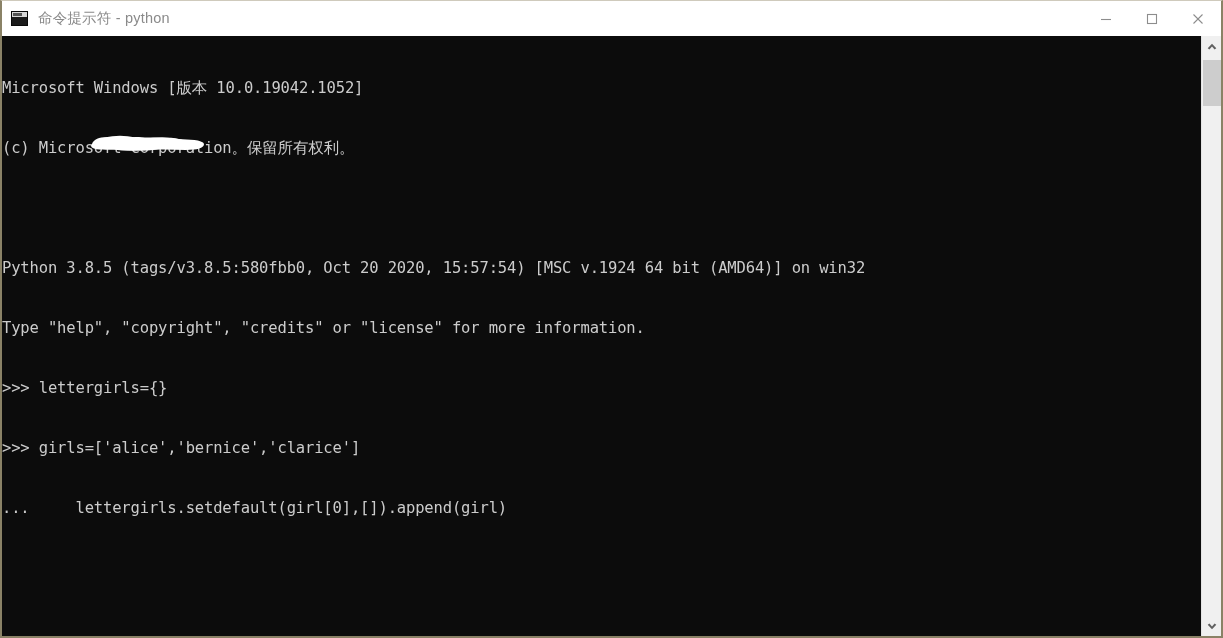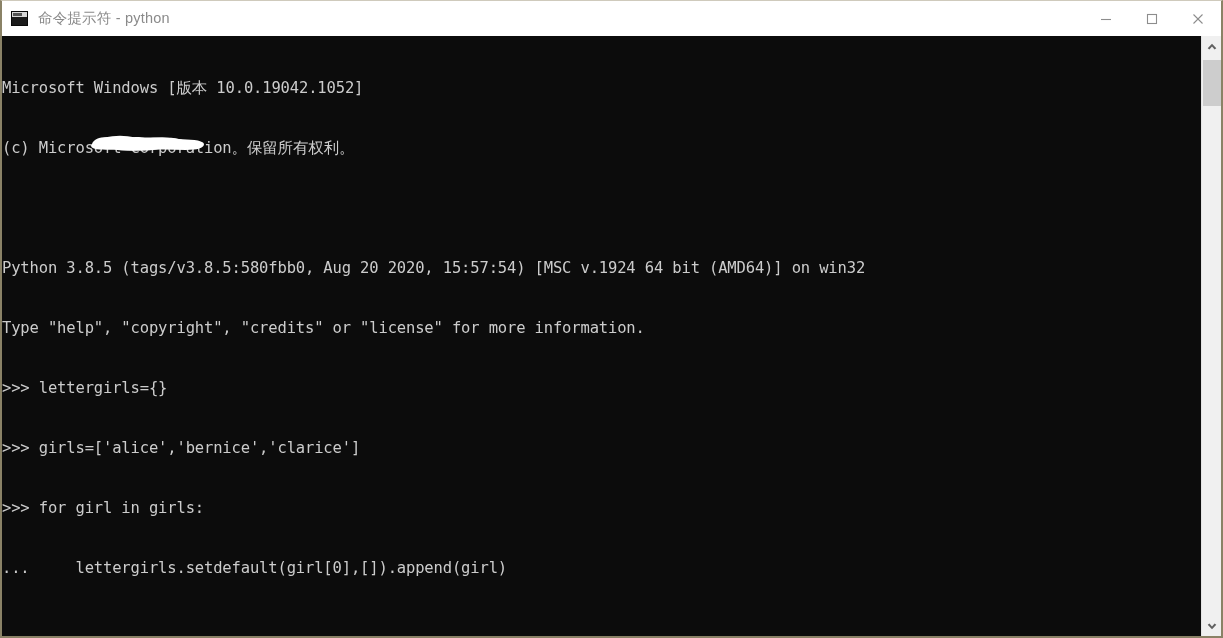--- a/index.html
+++ b/index.html
@@ -196,25 +196,24 @@
         </svg>
       </div>
     </div>
   </div>
 
   <div class="console">
     <div class="term">
       <div class="ln">Microsoft Windows [版本 10.0.19042.1052]</div>
       <div class="ln">(c) Microsoft Corporation。保留所有权利。</div>
       <div class="ln"></div>
-      <div class="ln">Python 3.8.5 (tags/v3.8.5:580fbb0, Aug 20 2020, 15:57:54) [MSC v.1924 64 bit (AMD64)] on win32</div>
+      <div class="ln">Python 3.8.5 (tags/v3.8.5:580fbb0, Oct 20 2020, 15:57:54) [MSC v.1924 64 bit (AMD64)] on win32</div>
       <div class="ln">Type "help", "copyright", "credits" or "license" for more information.</div>
       <div class="ln">&gt;&gt;&gt; lettergirls={}</div>
       <div class="ln">&gt;&gt;&gt; girls=['alice','bernice','clarice']</div>
-      <div class="ln">&gt;&gt;&gt; for girl in girls:</div>
       <div class="ln">...     lettergirls.setdefault(girl[0],[]).append(girl)</div>
       
       
       
       
       
       
     </div>
 
     <svg class="redaction" viewBox="0 0 116 17">

